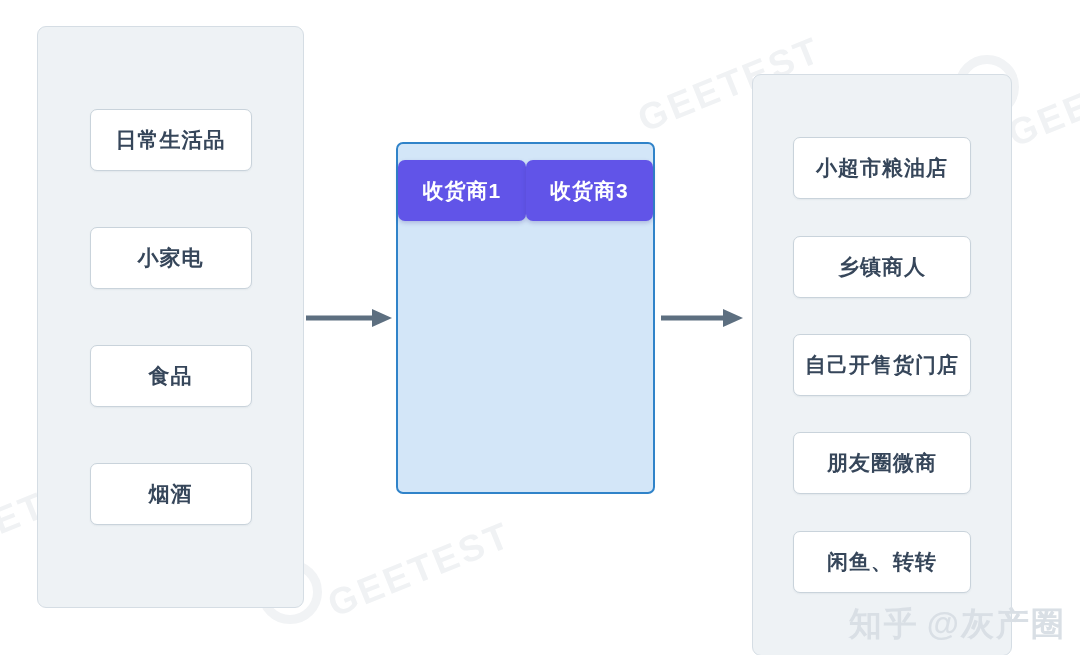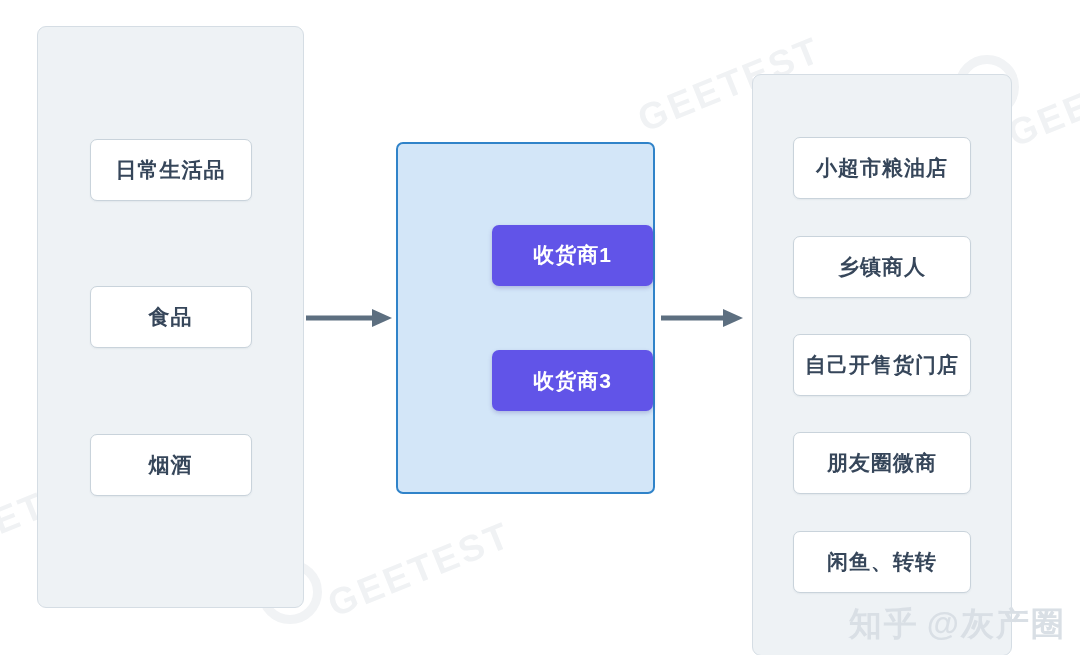--- a/index.html
+++ b/index.html
@@ -116,23 +116,22 @@
     position: absolute;
     left: 396px;
     top: 142px;
     width: 259px;
     height: 352px;
     background: #d3e6f8;
     border: 2px solid #3083c9;
     border-radius: 7px;
     box-sizing: border-box;
     display: flex;
-    flex-direction: column;
     justify-content: space-evenly;
-    align-items: flex-end;
+    align-items: flex-start;
     padding: 16px 0;
   }
 
   .node-accent {
     width: 161px;
     height: 61px;
     background: #6154e8;
     border-radius: 7px;
     color: #ffffff;
     font-size: 21px;
@@ -183,20 +182,21 @@
     <div class="wm-ring ring-1"></div>
     <div class="wm-ring ring-2"></div>
     <div class="wm-ring ring-3"></div>
   </div>
 
   <div class="stage">
 
     <div class="side-panel" id="panel-left">
       <div class="panel-inner">
         <div class="node">日常生活品</div>
+        <div class="node">小家电</div>
         <div class="node">食品</div>
         <div class="node">烟酒</div>
       </div>
     </div>
 
     <div class="arrow" id="arrow-left">
       <svg width="86" height="24" viewBox="0 0 86 24">
         <line x1="0" y1="12" x2="68" y2="12" stroke="#5d6f80" stroke-width="5"></line>
         <polygon points="66,3 86,12 66,21" fill="#5d6f80"></polygon>
       </svg>

